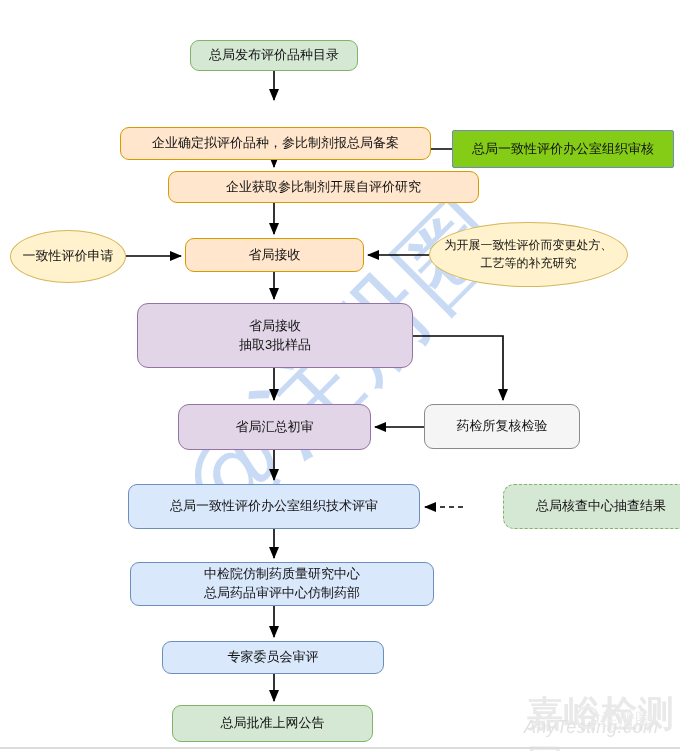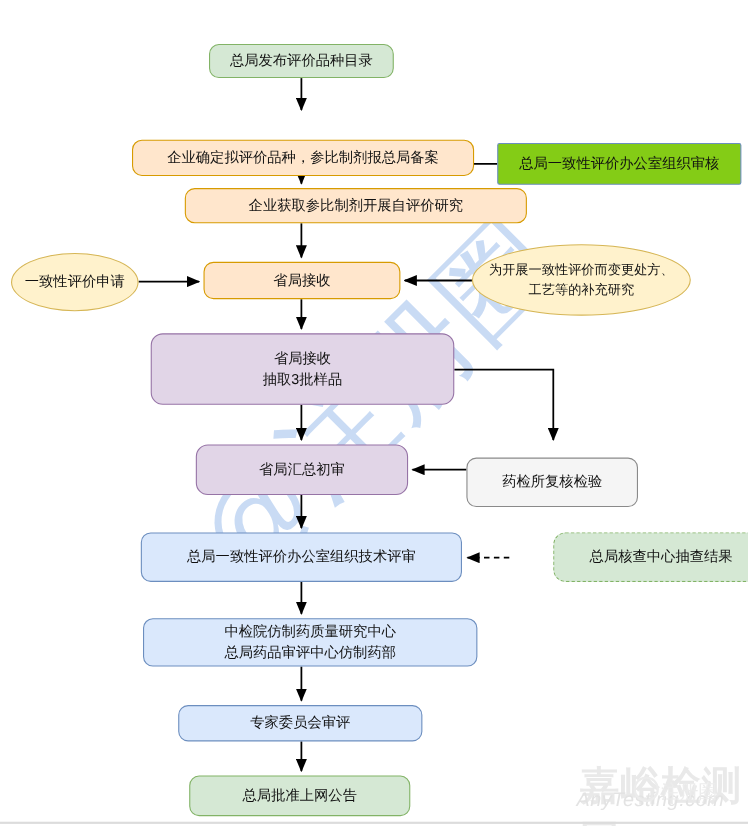--- a/index.html
+++ b/index.html
@@ -12,21 +12,21 @@
   .node {
     position:absolute; display:flex; flex-direction:column; align-items:center;
     justify-content:center; text-align:center; font-size:13px; line-height:1.45;
     z-index:3; color:#111;
   }
   .green   { background:#d5e8d4; border:1px solid #82b366; border-radius:9px; }
   .orange  { background:#ffe6cc; border:1px solid #d79b00; border-radius:9px; }
   .blue    { background:#dae8fc; border:1px solid #6c8ebf; border-radius:9px; }
   .blue-sq { background:#84cc16; border:1px solid #6c8ebf; border-radius:2px; }
   .purple  { background:#e1d5e7; border:1px solid #9673a6; border-radius:11px; }
-  .gray    { background:#f5f5f5; border:1px solid #8a8a8a; border-radius:9px;margin-top:12px; }
+  .gray    { background:#f5f5f5; border:1px solid #8a8a8a; border-radius:9px; }
   .green-dash { background:#d5e8d4; border:1.5px dashed #82b366; border-radius:11px; }
   .ellipse { background:#fff2cc; border:1px solid #d6b656; border-radius:50%; }
   .small { font-size:12px; }
 
   
   .wm-diagonal {
     position:absolute; left:140px; top:300px; width:400px; text-align:center;
     font-size:100px; font-weight:500; white-space:nowrap;
     color:rgba(127,170,228,0.42); transform:rotate(-45deg); z-index:1;
     letter-spacing:2px;

